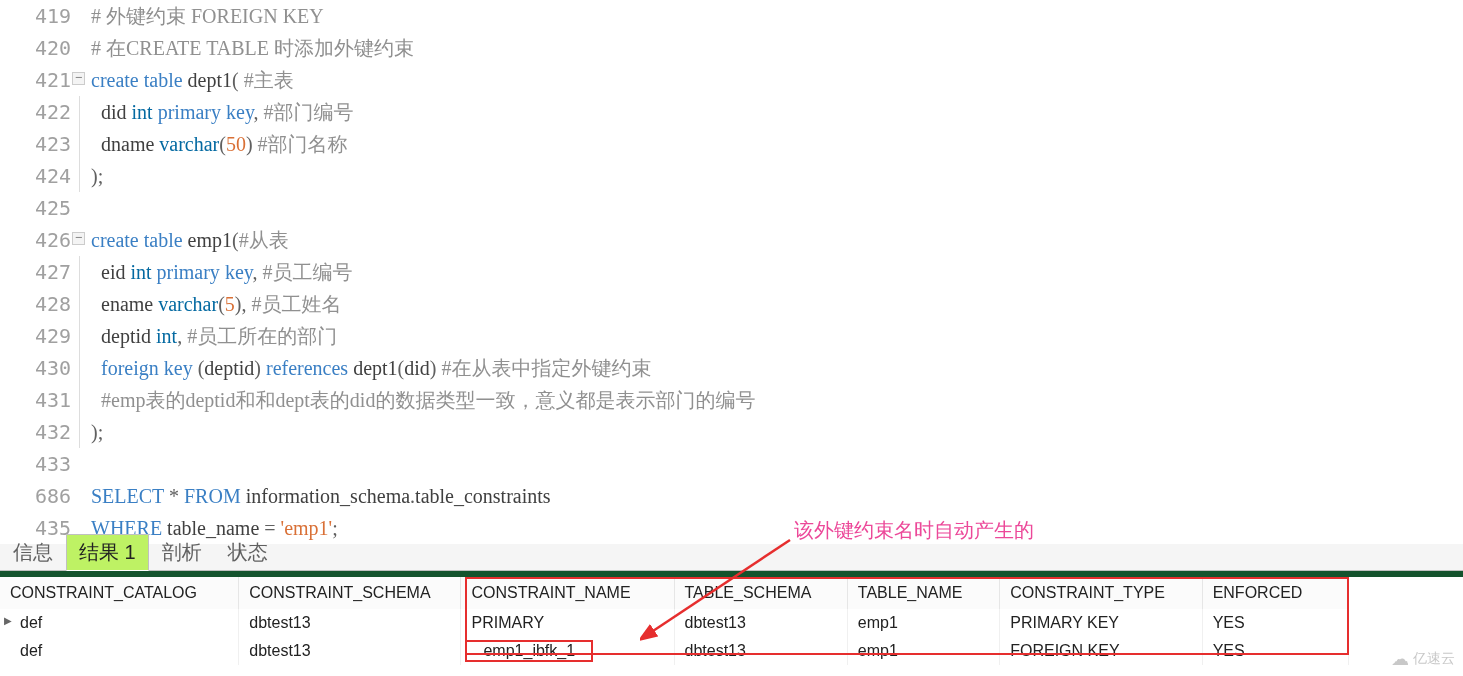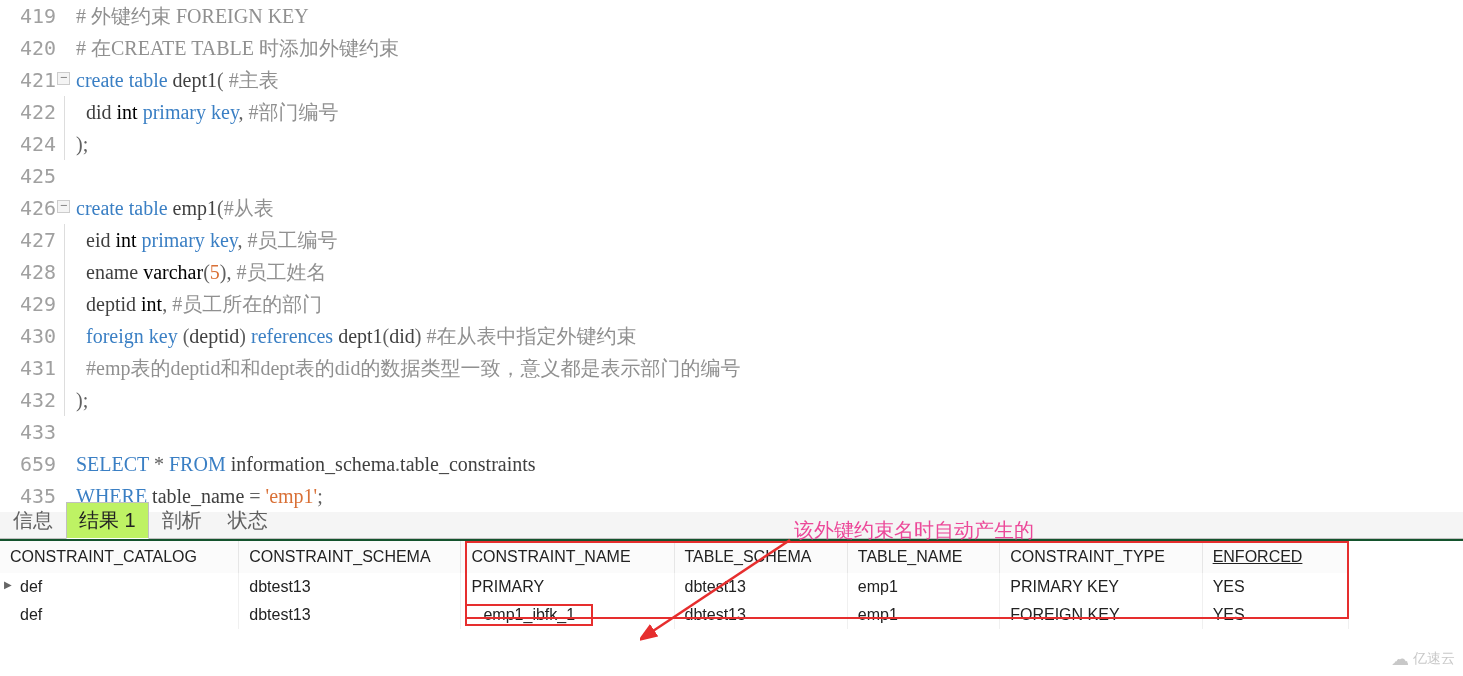--- a/index.html
+++ b/index.html
@@ -14,20 +14,21 @@
   }
   .editor {
     padding-top: 0;
   }
   .line {
     display: flex;
     align-items: flex-end;
     height: 32px;
     line-height: 32px;
     white-space: pre;
+    margin-left: 15px;
   }
   .gutter {
     width: 56px;
     text-align: right;
     color: #a0a0a0;
     font-size: 20px;
     padding-right: 4px;
     flex-shrink: 0;
     position: relative;
   }
@@ -50,21 +51,21 @@
     top: 0;
     bottom: 0;
     width: 1px;
     background: #ddd;
   }
   .code {
     padding-left: 16px;
     font-family: Liberation Serif, serif;
   }
   .kw   { color: #3a7fc4; } 
-  .type { color: #000000; }
+  .type { color: #0369a1; }
   .num  { color: #d97036; } 
   .str  { color: #d97036; }
   .cmt  { color: #909090; } 
   .id   { color: #404040; }
   .punc { color: #606060; }
 
   
   .tabs-row {
     display: flex;
     align-items: flex-end;
@@ -85,21 +86,21 @@
     background: #bef264;
     border: 1px solid #c0c0c0;
     border-bottom: 1px solid #fff;
     position: relative;
     top: 1px;
     color: #222;
   }
 
   .result-wrap {
     position: relative;
-    border-top: 2px solid #14532d;
+    border-top: 6px solid #14532d;
   }
   .red-box {
     position: absolute;
     top: 0;
     left: 465px;
     width: 884px;
     height: 78px;
     border: 2px solid #e62e2e;
     pointer-events: none;
     box-sizing: border-box;
@@ -176,52 +177,53 @@
 </style>
 </head>
 <body>
 <div class="page-root">
 
 <div class="editor" id="editor">
       <div class="line"><div class="gutter">419</div><div class="code"><span class="cmt">#</span><span class="cmt"> 外键约束 </span><span class="cmt">FOREIGN KEY</span></div></div>
       <div class="line"><div class="gutter">420</div><div class="code"><span class="cmt">#</span><span class="cmt"> 在CREATE TABLE 时添加外键约束</span></div></div>
       <div class="line"><div class="gutter">421<div class="fold">−</div></div><div class="code"><span class="kw">create</span><span> </span><span class="kw">table</span><span> </span><span class="id">dept1</span><span class="punc">(</span><span> </span><span class="cmt">#主表</span></div></div>
       <div class="line"><div class="gutter">422<div class="foldbar"></div></div><div class="code"><span>  </span><span class="id">did </span><span class="type">int</span><span> </span><span class="kw">primary</span><span> </span><span class="kw">key</span><span class="punc">,</span><span> </span><span class="cmt">#部门编号</span></div></div>
+      <div class="line"><div class="gutter">423<div class="foldbar"></div></div><div class="code"><span>  </span><span class="id">dname </span><span class="type">varchar</span><span class="punc">(</span><span class="num">50</span><span class="punc">)</span><span> </span><span class="cmt">#部门名称</span></div></div>
       <div class="line"><div class="gutter">424<div class="foldbar"></div></div><div class="code"><span class="punc">)</span><span class="punc">;</span></div></div>
       <div class="line"><div class="gutter">425</div><div class="code"></div></div>
       <div class="line"><div class="gutter">426<div class="fold">−</div></div><div class="code"><span class="kw">create</span><span> </span><span class="kw">table</span><span> </span><span class="id">emp1</span><span class="punc">(</span><span class="cmt">#从表</span></div></div>
       <div class="line"><div class="gutter">427<div class="foldbar"></div></div><div class="code"><span>  </span><span class="id">eid </span><span class="type">int</span><span> </span><span class="kw">primary</span><span> </span><span class="kw">key</span><span class="punc">,</span><span> </span><span class="cmt">#员工编号</span></div></div>
       <div class="line"><div class="gutter">428<div class="foldbar"></div></div><div class="code"><span>  </span><span class="id">ename </span><span class="type">varchar</span><span class="punc">(</span><span class="num">5</span><span class="punc">)</span><span class="punc">,</span><span> </span><span class="cmt">#员工姓名</span></div></div>
       <div class="line"><div class="gutter">429<div class="foldbar"></div></div><div class="code"><span>  </span><span class="id">deptid </span><span class="type">int</span><span class="punc">,</span><span> </span><span class="cmt">#员工所在的部门</span></div></div>
       <div class="line"><div class="gutter">430<div class="foldbar"></div></div><div class="code"><span>  </span><span class="kw">foreign</span><span> </span><span class="kw">key</span><span> </span><span class="punc">(</span><span class="id">deptid</span><span class="punc">)</span><span> </span><span class="kw">references</span><span> </span><span class="id">dept1</span><span class="punc">(</span><span class="id">did</span><span class="punc">)</span><span> </span><span class="cmt">#在从表中指定外键约束</span></div></div>
       <div class="line"><div class="gutter">431<div class="foldbar"></div></div><div class="code"><span>  </span><span class="cmt">#emp表的deptid和和dept表的did的数据类型一致，意义都是表示部门的编号</span></div></div>
       <div class="line"><div class="gutter">432<div class="foldbar"></div></div><div class="code"><span class="punc">)</span><span class="punc">;</span></div></div>
       <div class="line"><div class="gutter">433</div><div class="code"></div></div>
-      <div class="line"><div class="gutter">659</div><div class="code"><span class="kw">SELECT</span><span> </span><span class="punc">*</span><span> </span><span class="kw">FROM</span><span> </span><span class="id">information_schema</span><span class="punc">.</span><span class="id">table_constraints</span></div></div>
+      <div class="line"><div class="gutter">686</div><div class="code"><span class="kw">SELECT</span><span> </span><span class="punc">*</span><span> </span><span class="kw">FROM</span><span> </span><span class="id">information_schema</span><span class="punc">.</span><span class="id">table_constraints</span></div></div>
       <div class="line"><div class="gutter">435</div><div class="code"><span class="kw">WHERE</span><span> </span><span class="id">table_name </span><span class="punc">=</span><span> </span><span class="str">'emp1'</span><span class="punc">;</span></div></div>
     </div>
 
 <div class="tabs-row">
   <div class="tab">信息</div>
   <div class="tab active">结果 1</div>
   <div class="tab">剖析</div>
   <div class="tab">状态</div>
 </div>
 
 <div class="result-wrap">
   <table class="results" id="results-table">
     <thead>
           <tr id="results-header-row">
             <th style="width: 240px;">CONSTRAINT_CATALOG</th>
             <th style="width: 215px;">CONSTRAINT_SCHEMA</th>
             <th style="width: 215px;">CONSTRAINT_NAME</th>
             <th style="width: 170px;">TABLE_SCHEMA</th>
             <th style="width: 150px;">TABLE_NAME</th>
             <th style="width: 200px;">CONSTRAINT_TYPE</th>
-            <th style="width: 150px; text-decoration: underline;">ENFORCED</th>
+            <th style="width: 150px;">ENFORCED</th>
           </tr>
         </thead>
     <tbody id="results-body">
           <tr>
             <td><span class="row-tri">▶</span>def</td>
             <td>dbtest13</td>
             <td>PRIMARY</td>
             <td>dbtest13</td>
             <td>emp1</td>
             <td>PRIMARY KEY</td>

